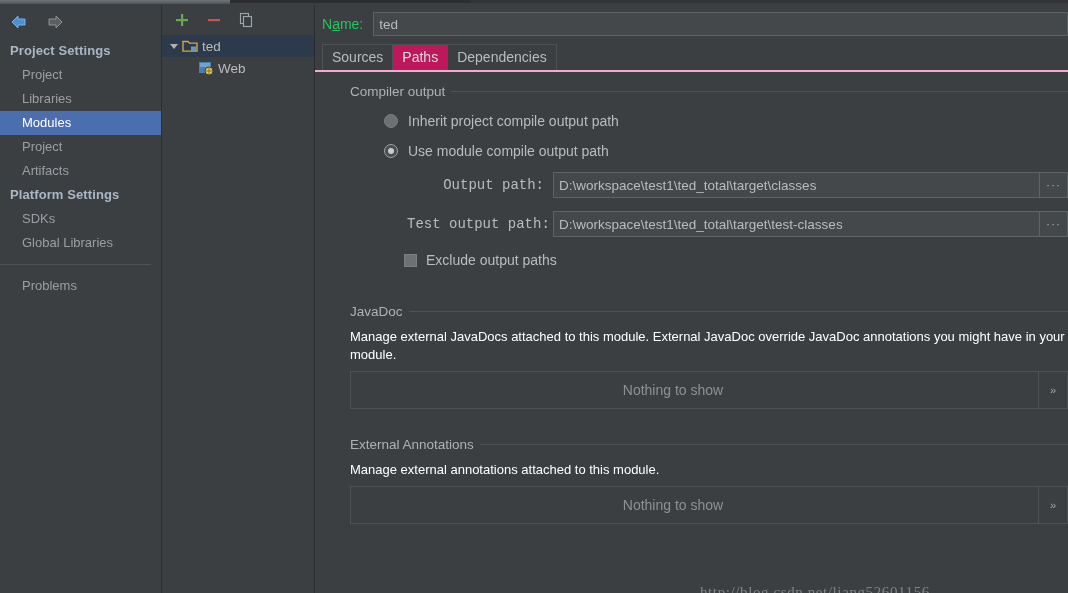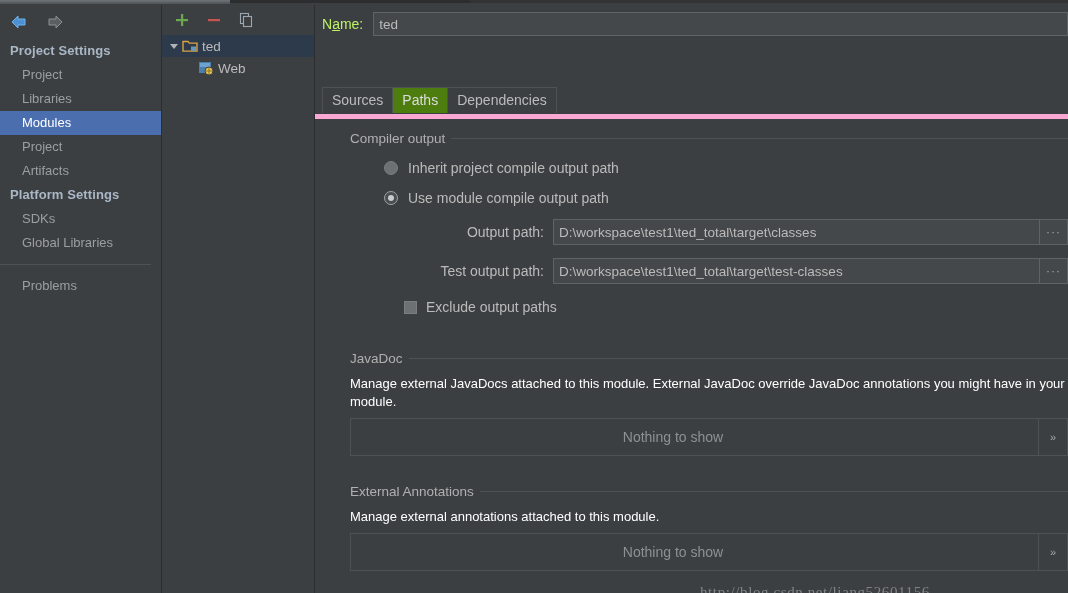--- a/index.html
+++ b/index.html
@@ -173,21 +173,21 @@
 
   .name-row {
     display: flex;
     align-items: center;
     height: 38px;
     padding: 0 0 0 7px;
     flex: 0 0 auto;
   }
   .name-label {
     font-size: 14px;
-    color: #bef264;
+    color: #22c55e;
     margin-right: 10px;
     white-space: nowrap;
   }
   .name-label u { text-decoration: underline; }
   .text-field {
     flex: 1 1 auto;
     height: 24px;
     background: #45484a;
     border: 1px solid #5e6366;
     color: #bbbbbb;
@@ -195,42 +195,41 @@
     font-family: "Liberation Sans", sans-serif;
     padding: 0 5px;
     display: flex;
     align-items: center;
     box-sizing: border-box;
     min-width: 0;
   }
 
   .tabs-row {
     display: flex;
-    align-items: flex-start;
+    align-items: flex-end;
     height: 27px;
     padding-left: 7px;
-    border-bottom: 5px solid #f9a8d4;
+    border-bottom: 2px solid #f9a8d4;
     flex: 0 0 auto;
     background: #3c3f41;
-    margin-top: 44px;
   }
   .tab {
     padding: 3px 9px 4px 9px;
     font-size: 14px;
     color: #bbbbbb;
     background: #3c3f41;
     border: 1px solid #4e5254;
     border-bottom: none;
     margin-right: -1px;
     cursor: pointer;
     white-space: nowrap;
     line-height: 18px;
   }
   .tab.active {
-    background: #4d7c0f;
+    background: #be185d;
     color: #dddddd;
   }
 
   .panel {
     flex: 1 1 auto;
     overflow: hidden;
     padding: 0 0 0 0;
     position: relative;
     margin-left: 32px;
   }
@@ -296,20 +295,21 @@
     padding-right: 0px;
   }
   .field-label {
     font-size: 14px;
     color: #bbbbbb;
     text-align: right;
     width: 137px;
     flex: 0 0 137px;
     margin-right: 9px;
     white-space: nowrap;
+    font-family: Liberation Mono, monospace;
   }
   .browse-btn {
     width: 28px;
     height: 26px;
     flex: 0 0 28px;
     background: #45484a;
     border: 1px solid #5e6366;
     border-left: none;
     display: flex;
     align-items: center;

